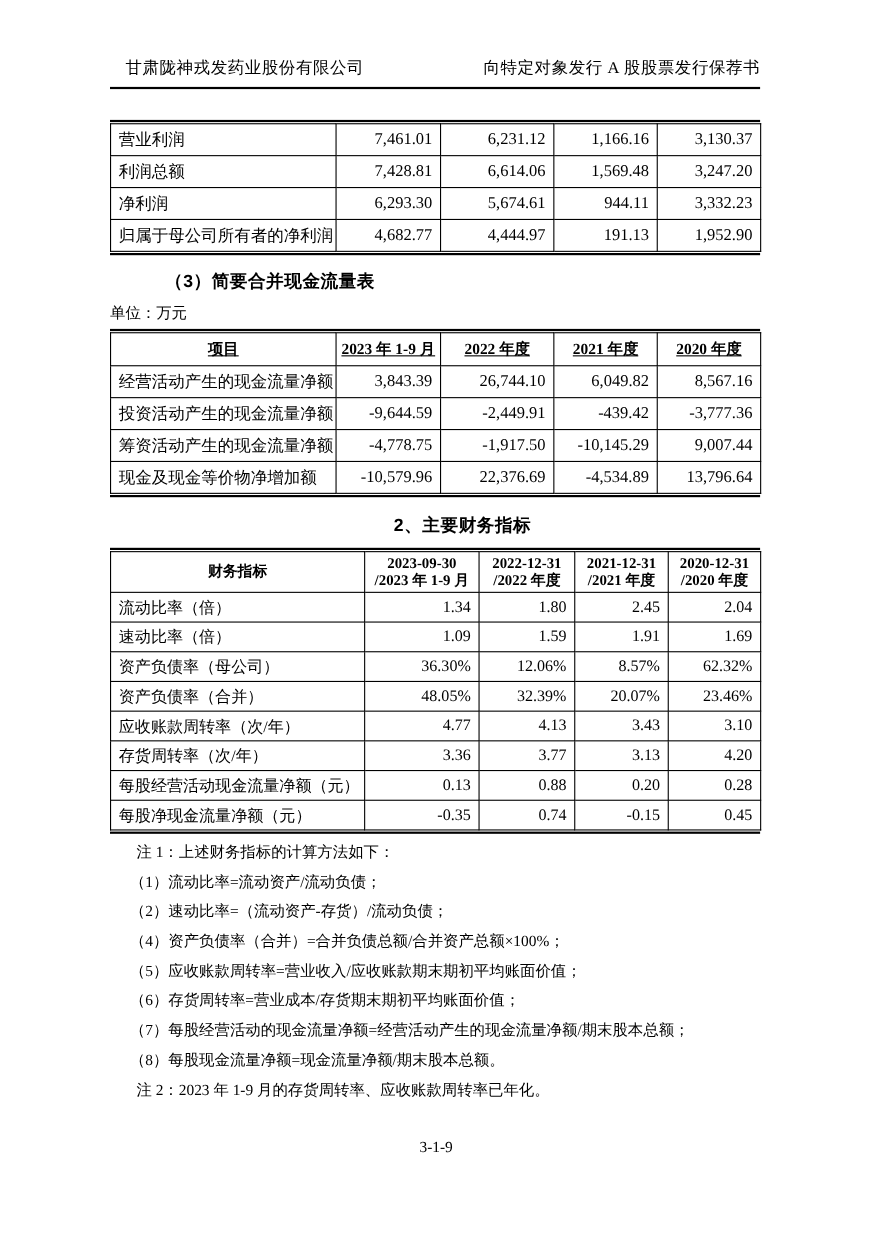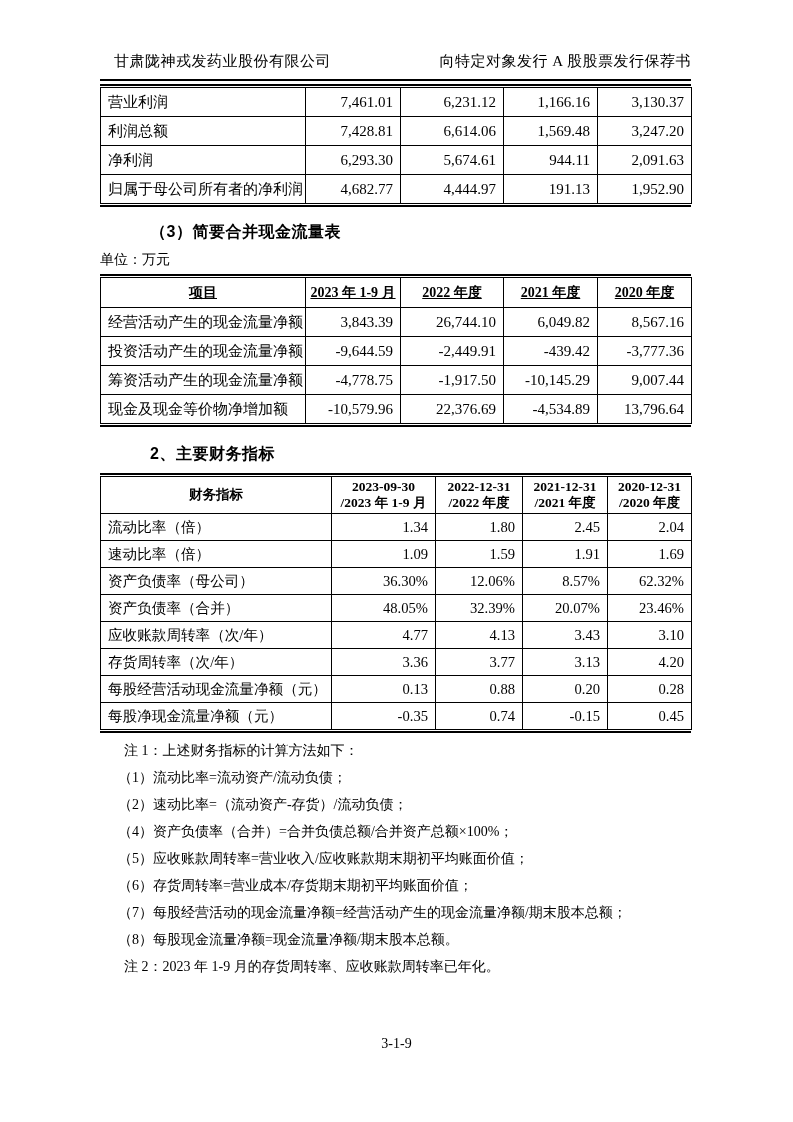--- a/index.html
+++ b/index.html
@@ -26,30 +26,30 @@
   td.num { text-align:right; padding-right:7px; }
   th { font-weight:bold; text-align:center; }
 
   .t1 td { height:28px; }
   .t2 th { height:29px; font-size:14px;text-decoration:underline; }
   .t2 td { height:28px; }
   .t3 th { height:36px; font-size:13.5px; line-height:16px; }
   .t3 td { height:26px; font-size:14.6px; }
   .th2l span { display:block; }
 
-  .tbl1 { margin-top:3px; }
+  .tbl1 { margin-top:28px; }
   .tbl2 { margin-top:5px; }
   .tbl3 { margin-top:9px; }
 
   .sec-heading {
     font-family:"Liberation Sans","DejaVu Sans",sans-serif;
     font-weight:bold; font-size:16px; line-height:20px;
     margin:15px 0 0 50px; letter-spacing:0.5px;
   }
-  .sec-heading.h2 { margin-top:17px; }
+  .sec-heading.h2 { margin-top:17px;text-align:center; }
 
   .unit-line { margin-top:9px; font-size:14px; }
 
   .notes { margin-top:9px; font-size:14px; }
   .notes p { margin:0 0 9px 24px; line-height:18px; }
   .notes p.item { margin-left:18px; }
 
   .page-footer {
     position:absolute; left:0; top:1036px; width:793px;
     text-align:center; font-size:14px;
@@ -88,21 +88,21 @@
             <td class="num">7,428.81</td>
             <td class="num">6,614.06</td>
             <td class="num">1,569.48</td>
             <td class="num">3,247.20</td>
           </tr>
           <tr>
             <td class="lbl">净利润</td>
             <td class="num">6,293.30</td>
             <td class="num">5,674.61</td>
             <td class="num">944.11</td>
-            <td class="num">2,091.63</td>
+            <td class="num">3,332.23</td>
           </tr>
           <tr>
             <td class="lbl">归属于母公司所有者的净利润</td>
             <td class="num">4,682.77</td>
             <td class="num">4,444.97</td>
             <td class="num">191.13</td>
             <td class="num">1,952.90</td>
           </tr>
         </tbody>
       </table>

